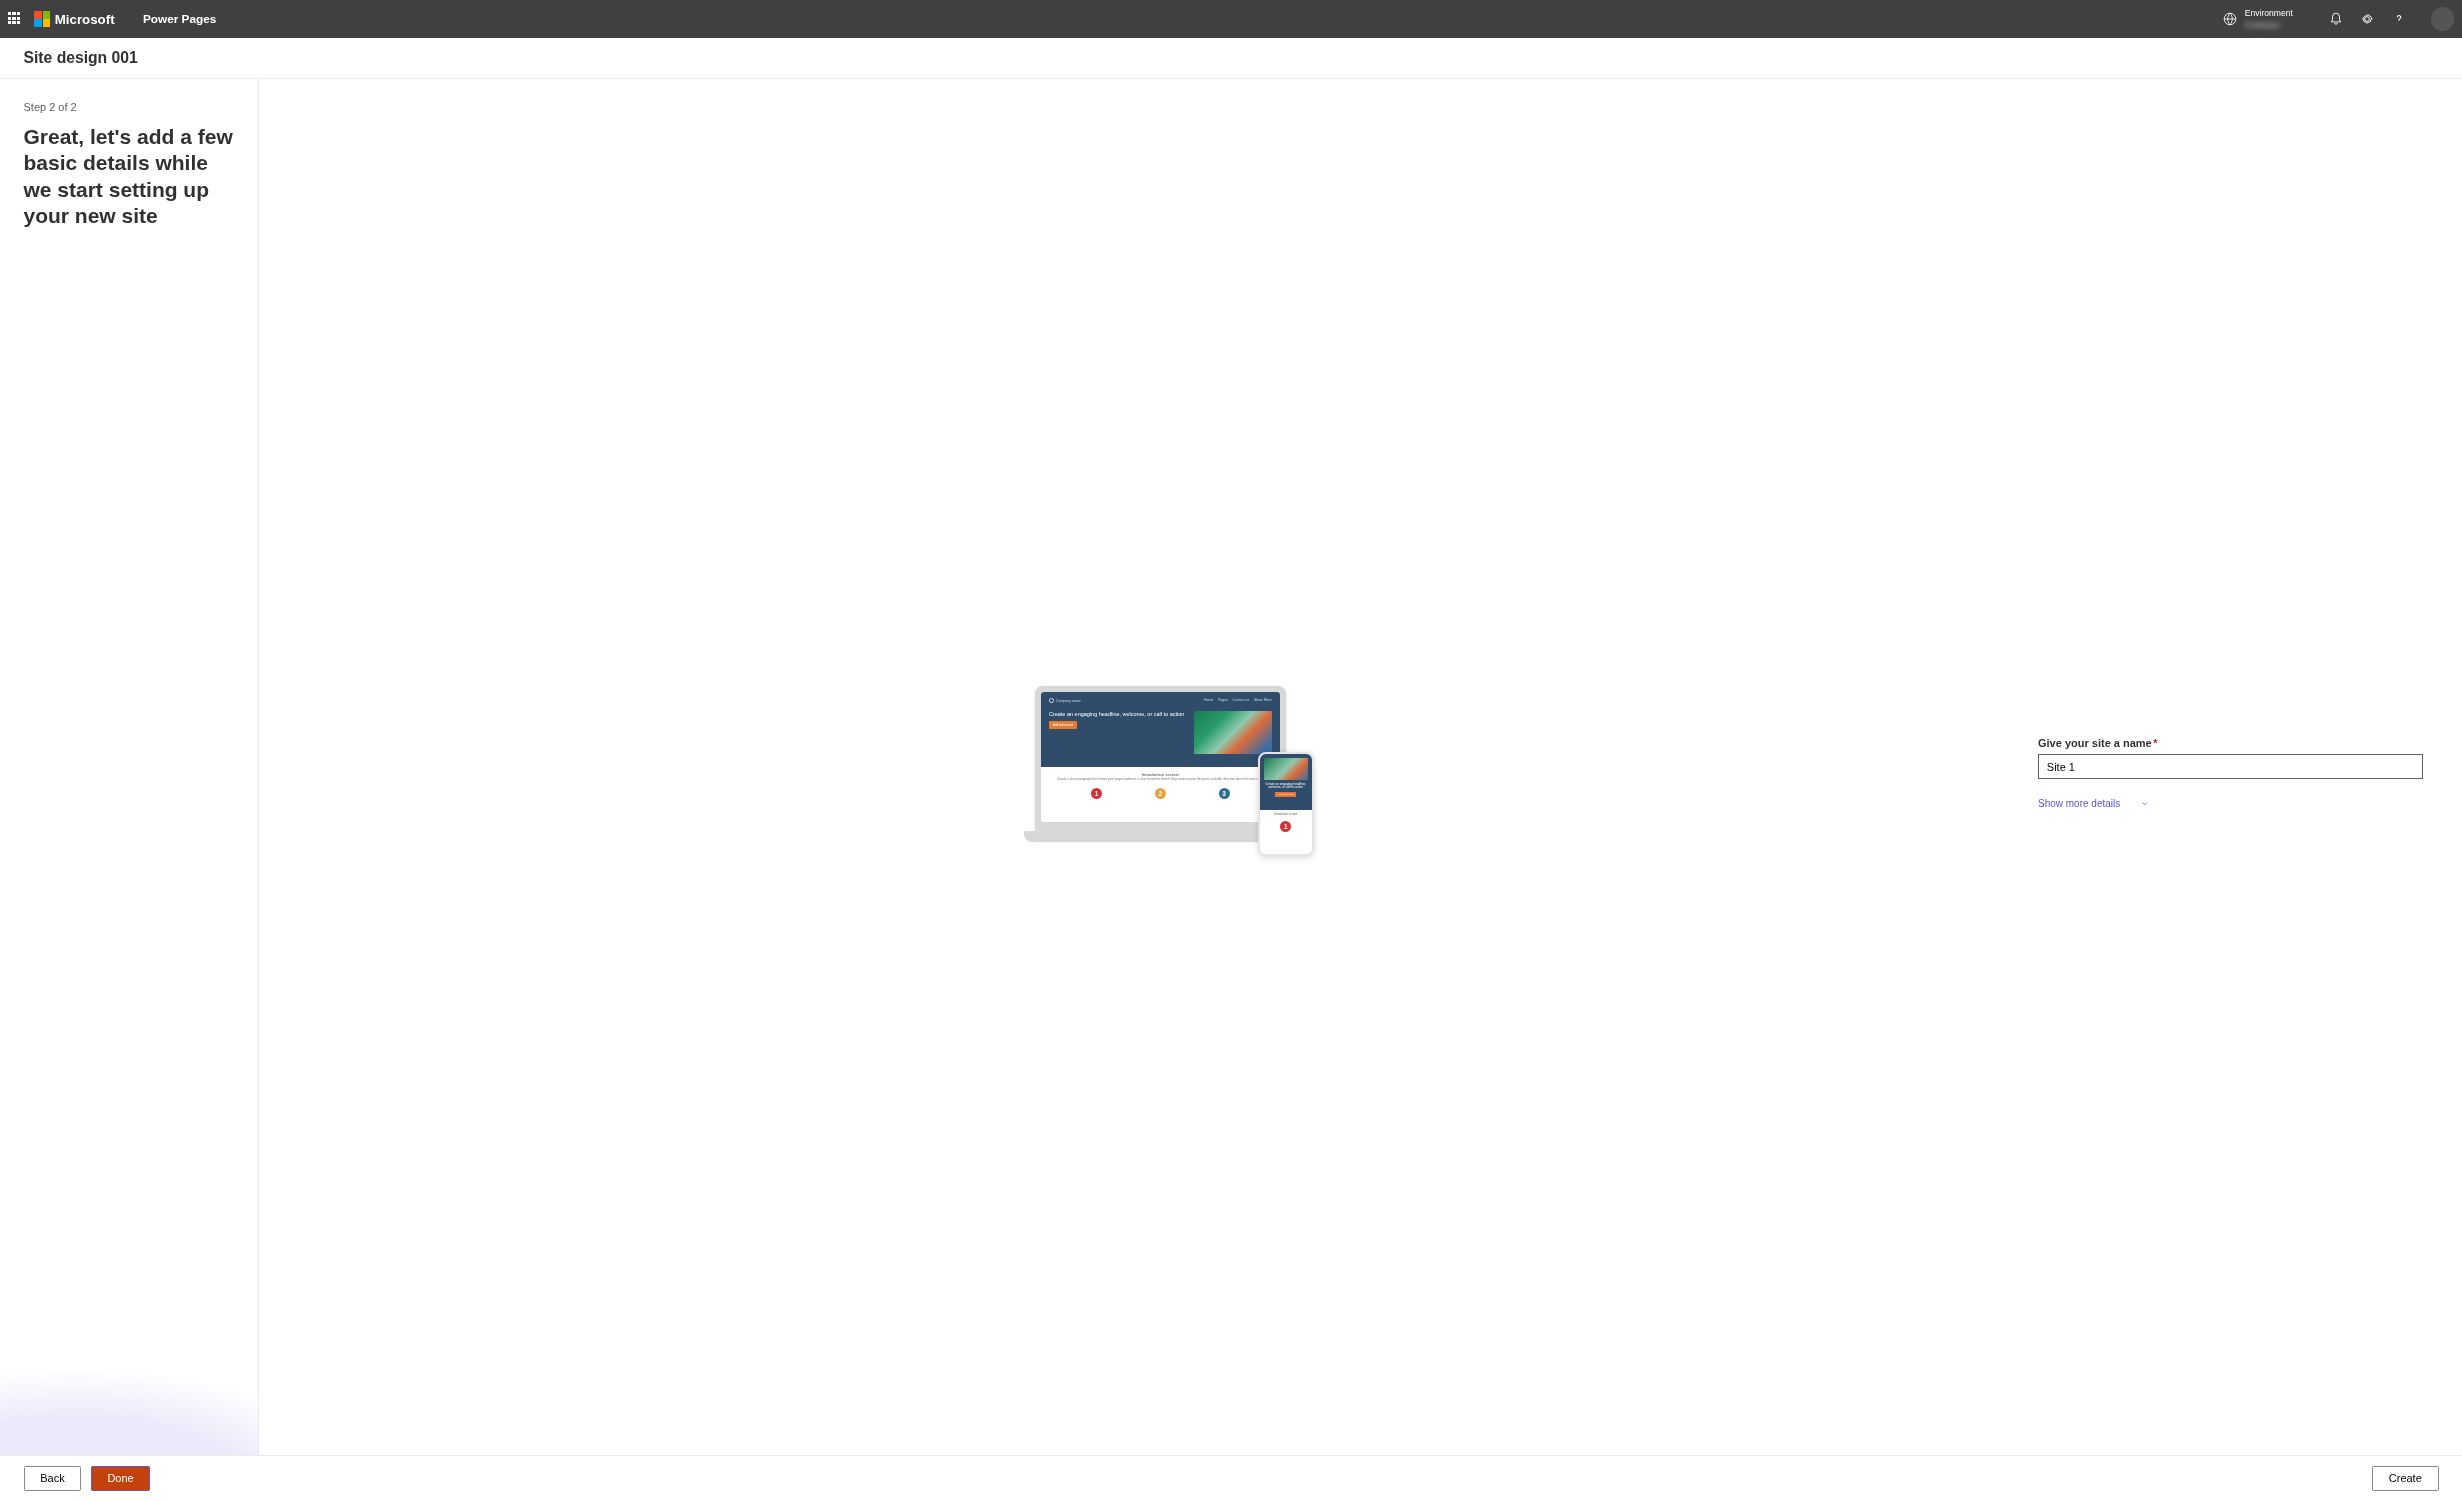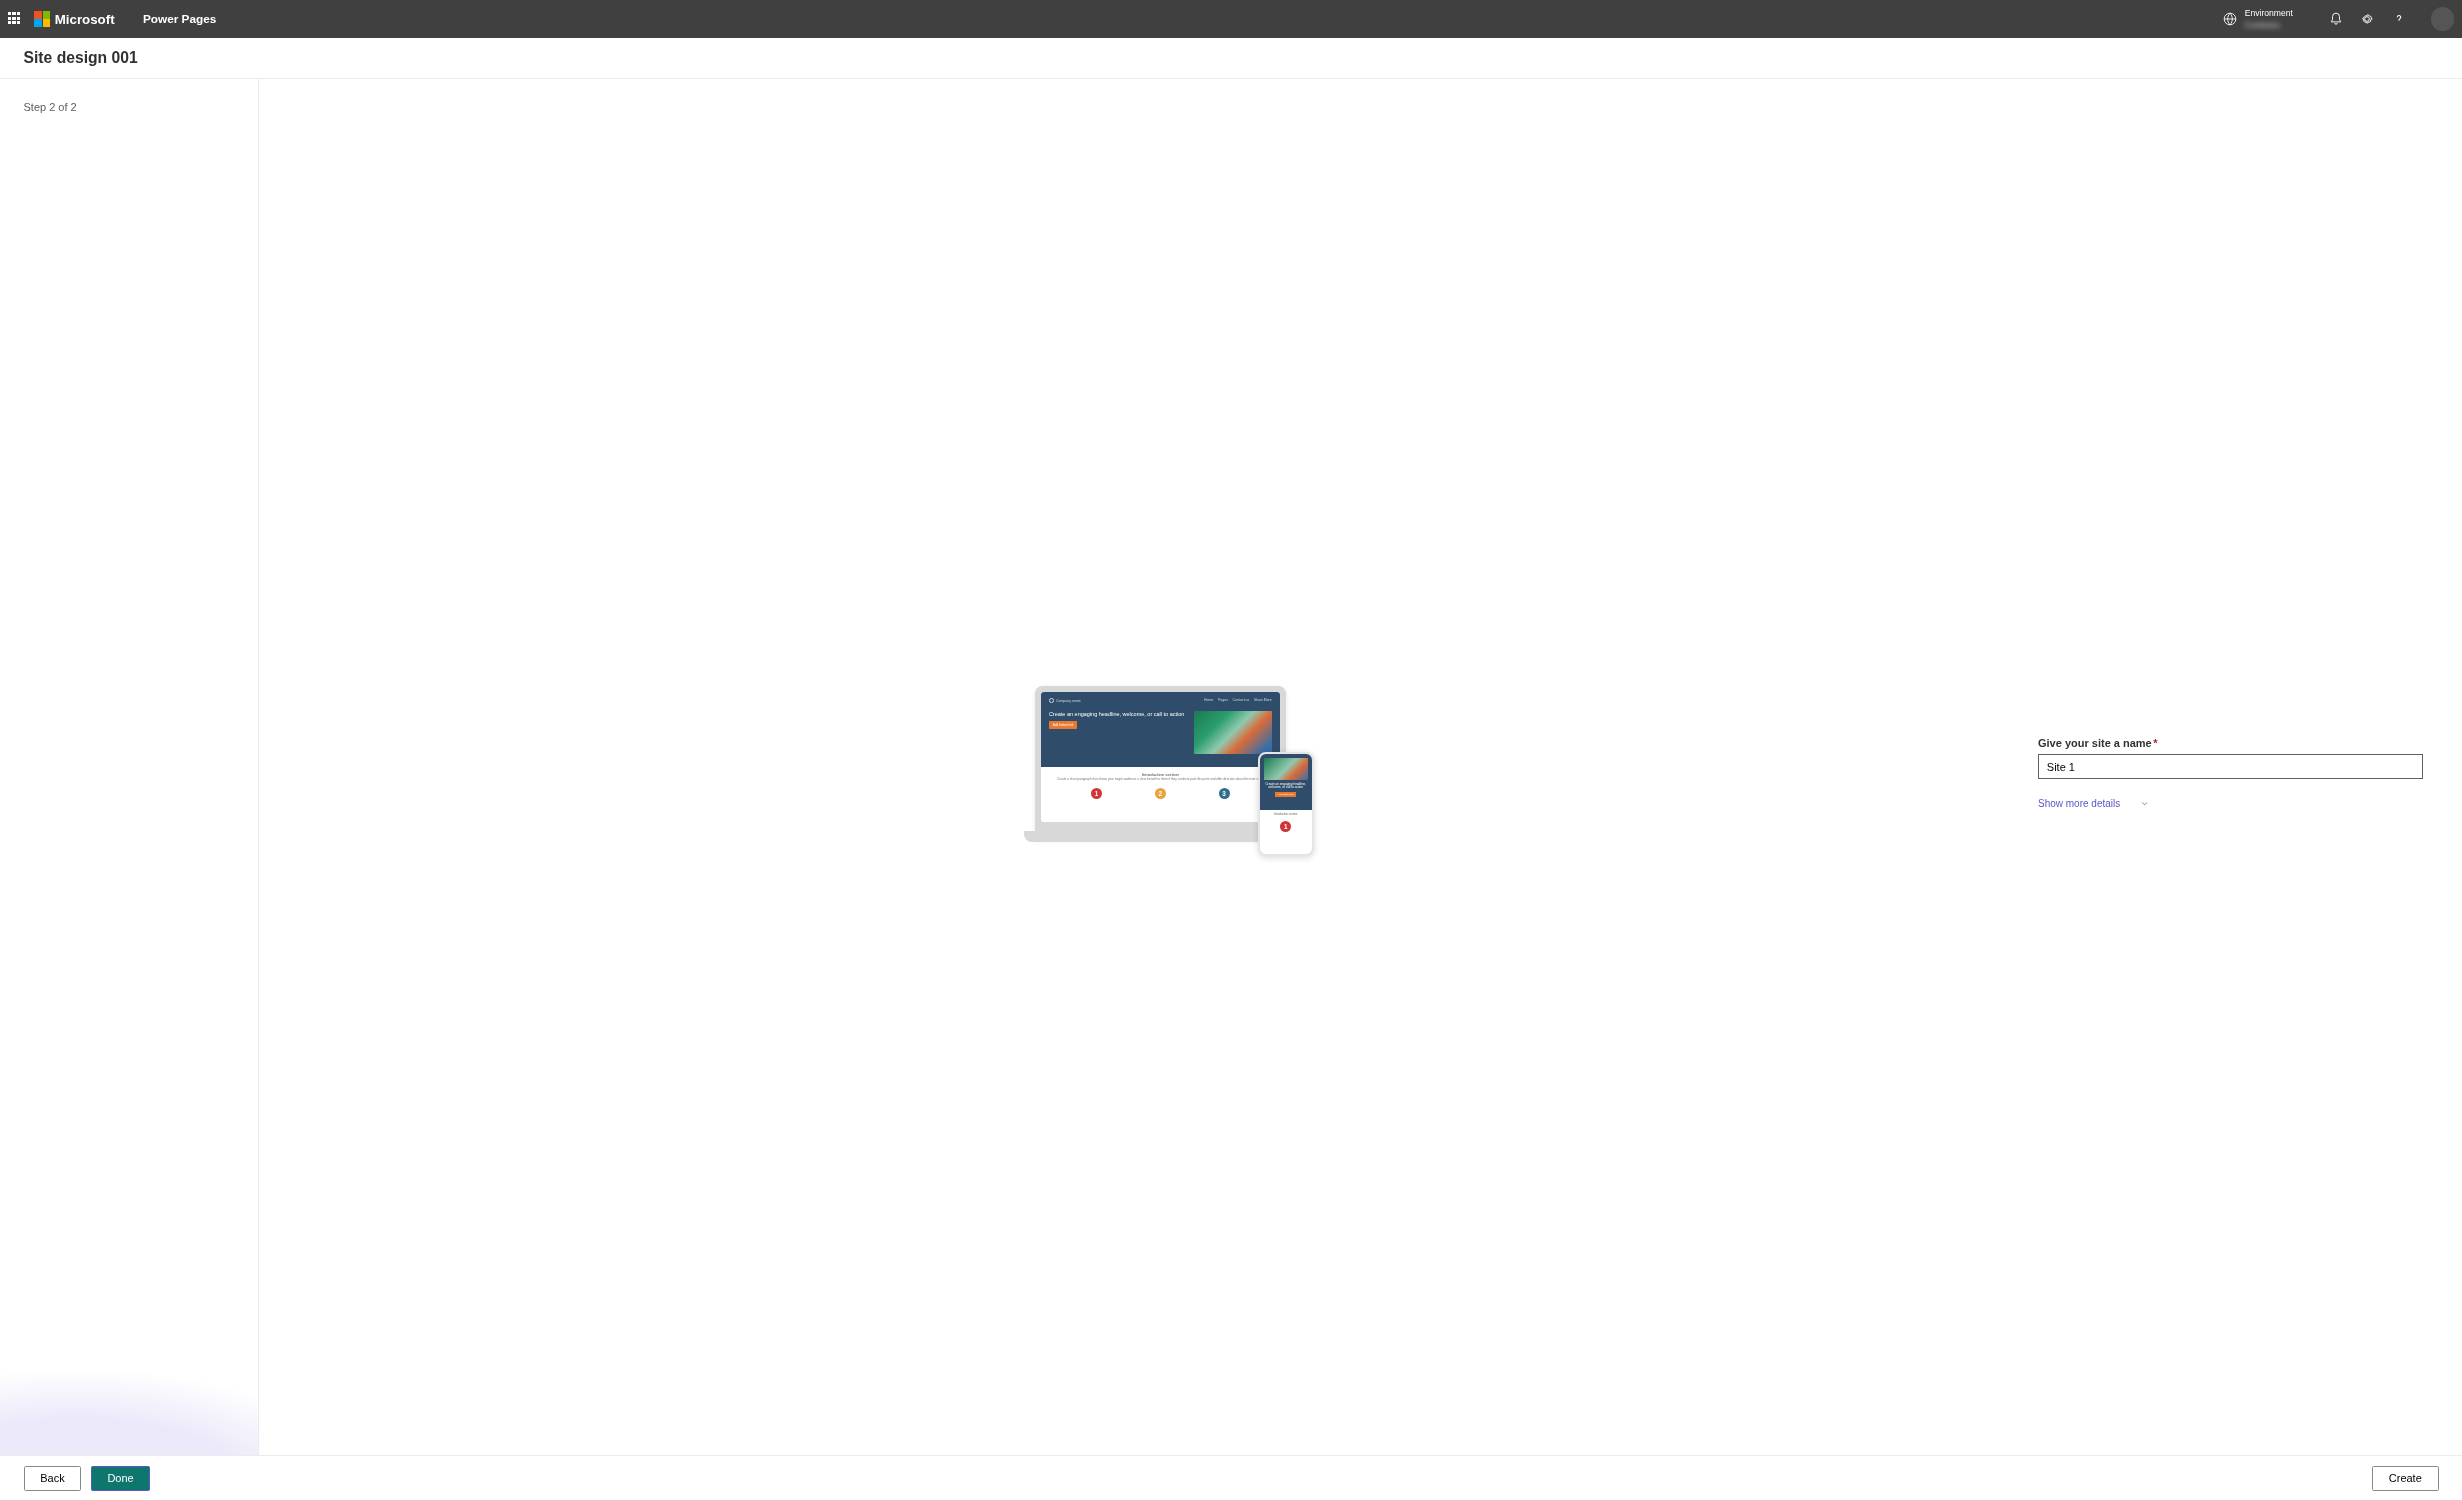--- a/index.html
+++ b/index.html
@@ -117,21 +117,21 @@
 
   
   .footer {
     border-top:0.8px solid #edebe9;
     padding: 9.4px 23.5px;
     display:flex;
     align-items:center;
     gap:9.4px;
   }
   .btn { font-family:inherit; font-size:11px; padding:5.5px 15.7px; border-radius:1.6px; cursor:pointer; border:0.8px solid #8a8886; background:#fff; }
-  .btn-primary { background:#0f766e; color:#fff; border-color:#5b57c7; }
+  .btn-primary { background:#c2410c; color:#fff; border-color:#5b57c7; }
   .footer-spacer { flex:1; }
 </style>
 </head>
 <body>
 
 <div class="top-header">
   <div class="waffle">
     <span></span>
       <span></span>
       <span></span>
@@ -175,20 +175,21 @@
     <div class="avatar"></div>
   </div>
 </div>
 
 <div class="sub-header">Site design 001</div>
 
 <div class="main-area">
 
   <div class="left-panel">
     <div class="step-label">Step 2 of 2</div>
+    <div class="step-title">Great, let's add a few basic details while we start setting up your new site</div>
     <div class="left-wave"></div>
   </div>
 
   <div class="right-panel">
 
     <div class="preview-illus">
       <div class="laptop">
         <div class="laptop-screen">
           <div class="screen-hero">
             <div class="screen-nav">

